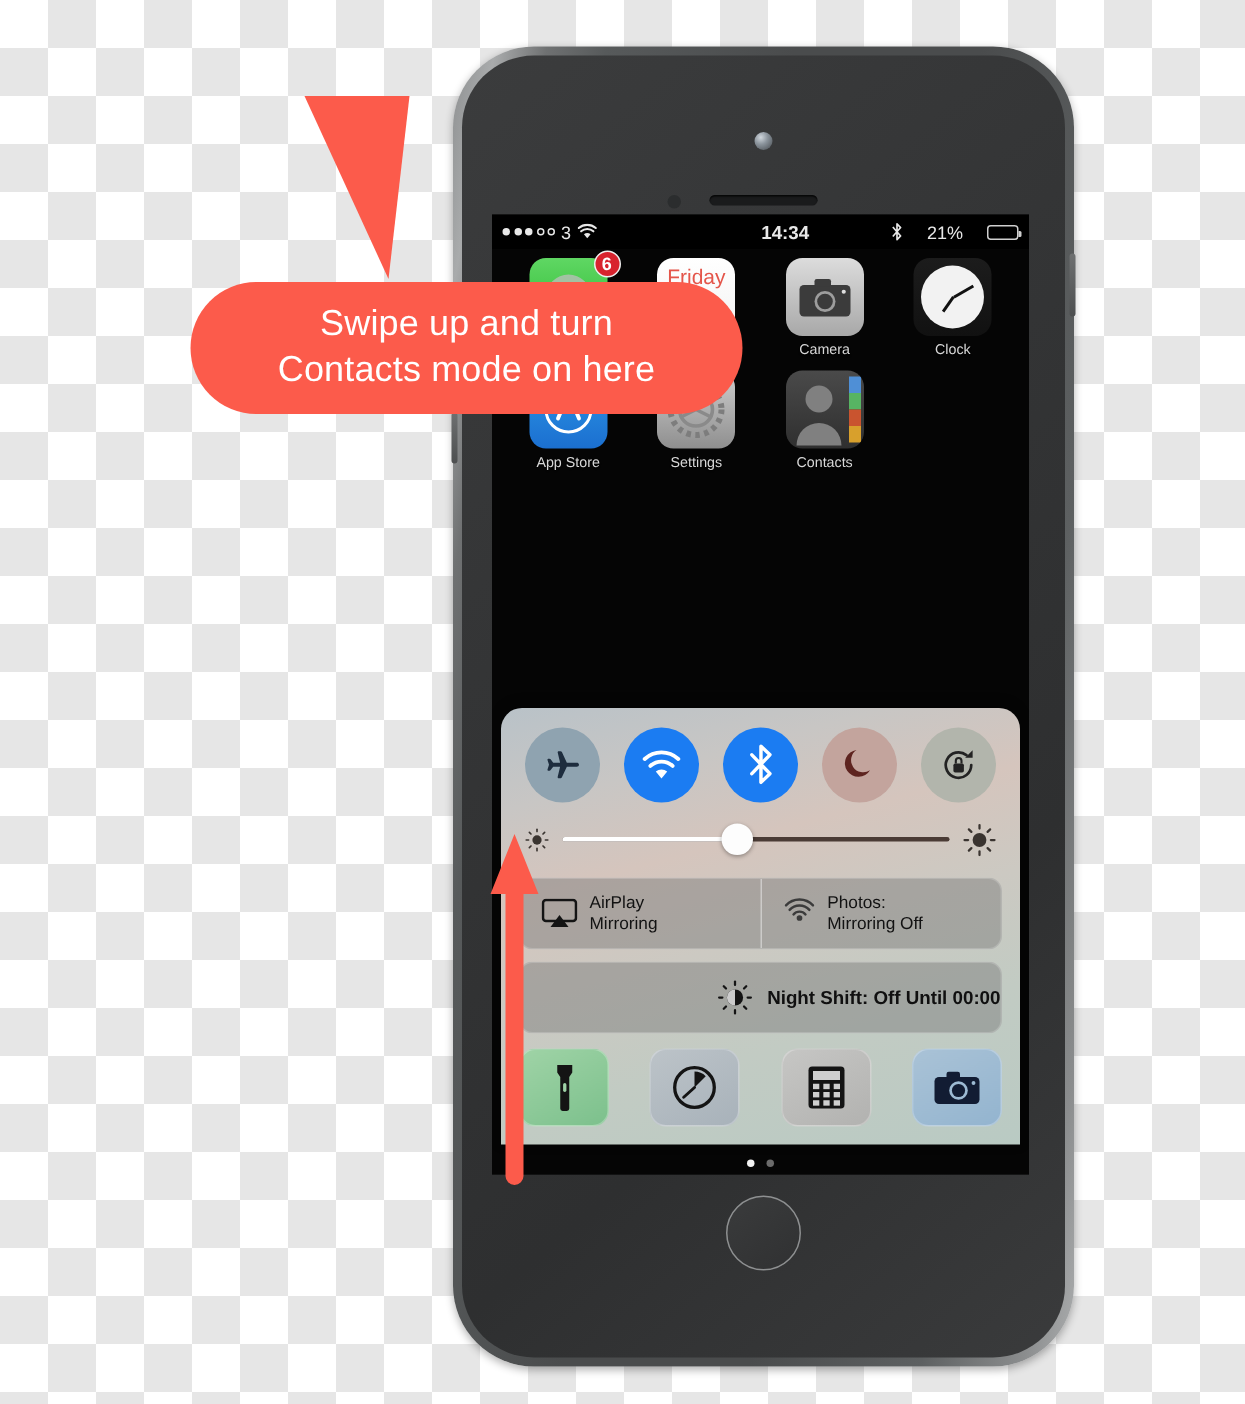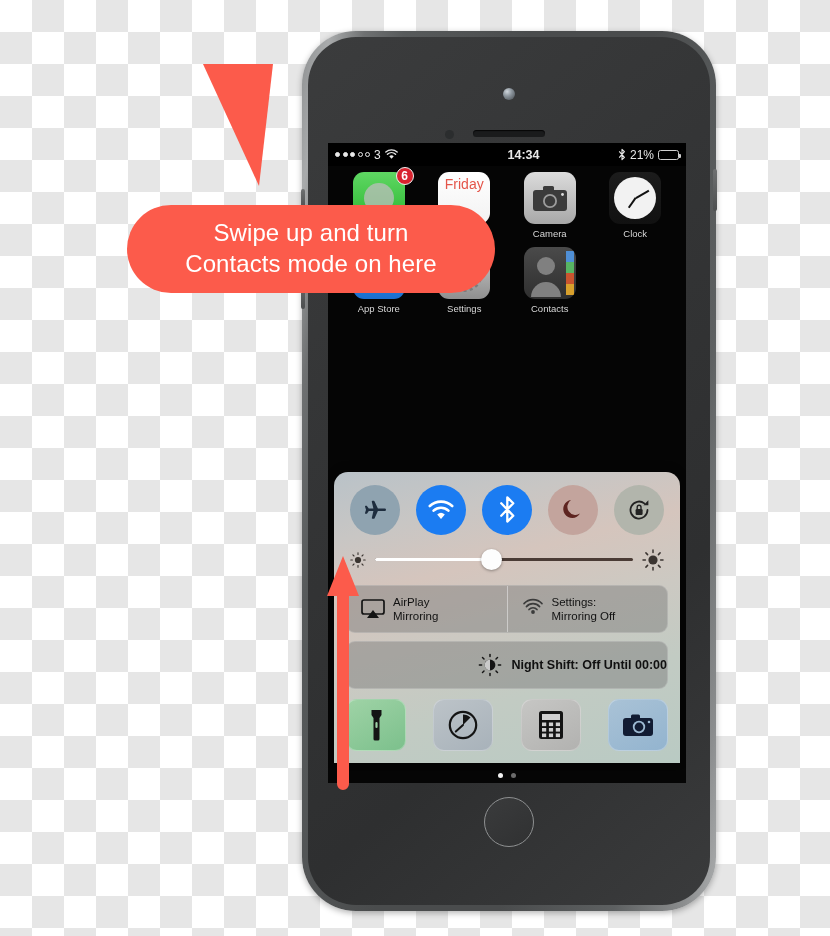--- a/index.html
+++ b/index.html
@@ -119,21 +119,21 @@
     position: absolute;
     left: 0; right: 0;
     text-align: center;
     font-size: 12.5px;
     font-weight: bold;
     pointer-events: none;
     padding-left: 33px;
   }
   #sb-right {
     margin-left: auto;
-    display: flex; align-items: center; gap: 4px;
+    display: flex; align-items: center; gap: 16px;
     font-size: 12px;
     position: relative; z-index: 2;
   }
   #battery-shell {
     width: 21px; height: 10px;
     border: 1px solid #cfcfcf;
     border-radius: 2.5px;
     padding: 1px;
     box-sizing: border-box;
     position: relative;
@@ -360,21 +360,21 @@
     border-radius: 50%;
     background: linear-gradient(145deg, #3a3b3c, #303132);
     border: 1.5px solid #8e9091;
     box-sizing: border-box;
   }
 
   
   #callout {
     position: absolute;
     left: 127px;
-    top: 205px;
+    top: 188px;
     width: 368px;
     height: 88px;
     z-index: 40;
   }
   #callout-bubble {
     position: absolute;
     inset: 0;
     background: #fc5b4b;
     border-radius: 44px;
     display: flex;
@@ -614,21 +614,21 @@
               </div>
             </div>
             <div class="air-cell">
               <svg width="22" height="22" viewBox="0 0 22 22">
                 <circle cx="11" cy="14" r="1.9" fill="#3b3b3b"></circle>
                 <path d="M7 11.6 a5.2 5.2 0 0 1 8 0" stroke="#3b3b3b" stroke-width="1.6" fill="none" stroke-linecap="round"></path>
                 <path d="M4.4 8.6 a8.8 8.8 0 0 1 13.2 0" stroke="#3b3b3b" stroke-width="1.6" fill="none" stroke-linecap="round"></path>
                 <path d="M2 5.6 a12.2 12.2 0 0 1 18 0" stroke="#3b3b3b" stroke-width="1.6" fill="none" stroke-linecap="round"></path>
               </svg>
               <div class="air-text">
-                <div>Settings:</div>
+                <div>Photos:</div>
                 <div>Mirroring Off</div>
               </div>
             </div>
           </div>
 
           <div id="cc-night">
             <svg width="24" height="24" viewBox="0 0 24 24">
               <circle cx="12" cy="12" r="5.4" fill="#141414"></circle>
               <path d="M12 6.6 a5.4 5.4 0 0 0 0 10.8 z" fill="#cbcbcb"></path>
               <g stroke="#141414" stroke-width="1.5" stroke-linecap="round">

